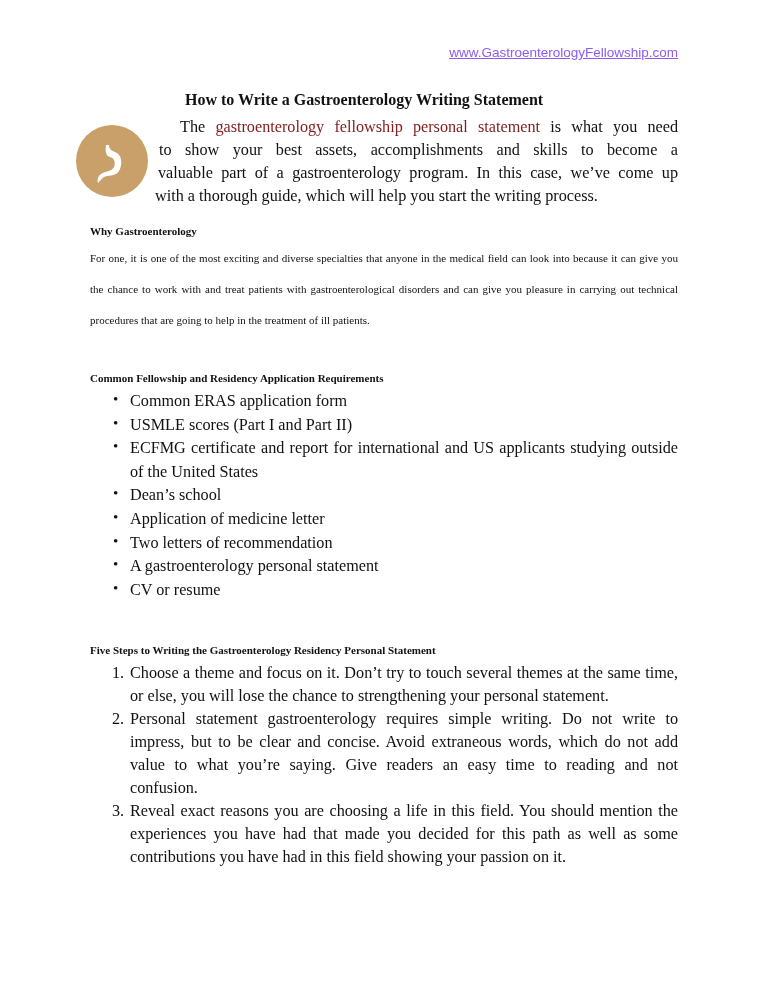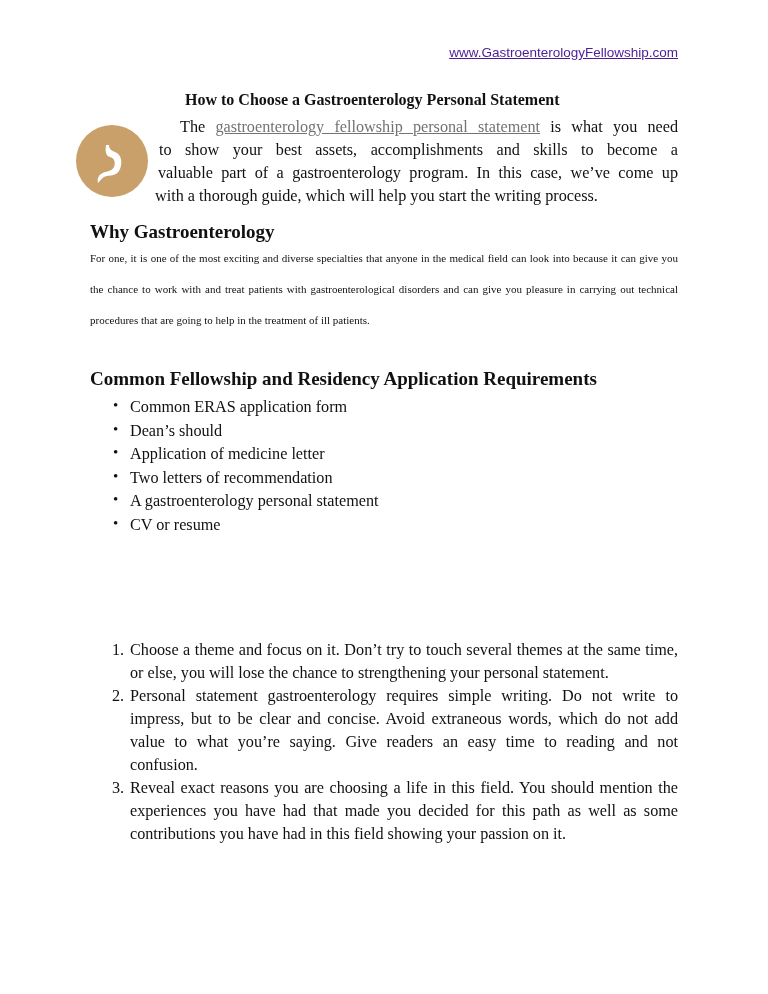--- a/index.html
+++ b/index.html
@@ -1,57 +1,57 @@
 <!DOCTYPE html>
 <html><head>
 <meta charset="utf-8">
 <style>
   html, body { margin: 0; padding: 0; background: #ffffff; }
   body { width: 768px; height: 994px; position: relative; overflow: hidden; color: #111; }
   .page { position: absolute; left: 0; top: 0; width: 768px; height: 994px; }
   .site-url {
     position: absolute; top: 45px; right: 90px;
-    font-family: "Liberation Sans", sans-serif; font-size: 13.5px; color: #4c1d95;
+    font-family: "Liberation Sans", sans-serif; font-size: 13.5px; color: #8b5cf6;
     text-decoration: underline;
   }
   .title {
     position: absolute; top: 91px; left: 185px;
     font-family: "Liberation Serif", serif; font-weight: bold; font-size: 16px;
   }
   .icon-circle {
     position: absolute; left: 76px; top: 125px; width: 72px; height: 72px;
     border-radius: 50%; background: #C9A06A;
   }
   .icon-circle svg { position: absolute; left: 0; top: 0; }
   .intro {
     position: absolute; left: 155px; top: 116px; width: 523px;
     font-family: "Liberation Serif", serif; font-size: 16.2px; line-height: 23px;
     text-align: justify;
   }
   .intro .line { display: block; text-align: justify; text-align-last: justify; white-space: nowrap; }
   .intro .line.last { text-align-last: left; }
-  .intro a { color: #737373; text-decoration: underline; }
+  .intro a { color: #7f1d1d; }
   .section { position: absolute; left: 90px; width: 588px; font-family: "Liberation Serif", serif; }
-  .h { font-weight: bold; font-size: 19px; line-height: 23px; }
+  .h { font-weight: bold; font-size: 11px; line-height: 23px; }
   .para { font-size: 11px; line-height: 31px; text-align: justify; }
-  ul.bullets { list-style: none; margin: 6px 0 0 0; padding: 0 0 0 40px; }
+  ul.bullets { list-style: none; margin: 0 0 0 0; padding: 0 0 0 40px; }
   ul.bullets li { position: relative; font-size: 16.2px; line-height: 23.6px; text-align: justify; }
   ul.bullets li::before { content: "•"; position: absolute; left: -17px; top: -2px; font-size: 15px; }
   ol.steps { list-style: none; margin: 0; padding: 0 0 0 40px; }
   ol.steps li { position: relative; font-size: 16.2px; line-height: 23px; text-align: justify; margin-bottom: 0; }
   ol.steps li .num { position: absolute; left: -18px; top: 0; }
 </style>
 </head>
 <body>
 
 <div class="page">
 
   <a class="site-url">www.GastroenterologyFellowship.com</a>
 
-  <div class="title">How to Choose a Gastroenterology Personal Statement</div>
+  <div class="title">How to Write a Gastroenterology Writing Statement</div>
 
   <div class="icon-circle">
     <svg width="72" height="72" viewBox="0 0 72 72">
       <path d="M33 20 C33 24 36 26 39 27 C46 29 47 40 43 46 C39 52 31 50 28 52 C25 54 24 56 22 58 C21 55 22 51 25 49 C29 46 36 47 38 42 C40 37 38 33 34 32 C30 31 29 27 30 20 Z" fill="#ffffff"></path>
     </svg>
   </div>
 
   <div class="intro">
     <span class="line" style="padding-left:25px;">
       <span>The </span><a>gastroenterology fellowship personal statement</a><span> is what you need</span>
@@ -63,29 +63,32 @@
 
   <div class="section" style="top:220px;">
     <div class="h">Why Gastroenterology</div>
     <div class="para">For one, it is one of the most exciting and diverse specialties that anyone in the medical field can look into because it can give you the chance to work with and treat patients with gastroenterological disorders and can give you pleasure in carrying out technical procedures that are going to help in the treatment of ill patients.</div>
   </div>
 
   <div class="section" style="top:367px;font-family:Liberation Serif, serif;">
     <div class="h">Common Fellowship and Residency Application Requirements</div>
     <ul class="bullets">
       <li>Common ERAS application form</li>
-      <li>Dean’s should</li>
+      <li>USMLE scores (Part I and Part II)</li>
+      <li>ECFMG certificate and report for international and US applicants studying outside of the United States</li>
+      <li>Dean’s school</li>
       <li>Application of medicine letter</li>
       <li>Two letters of recommendation</li>
       <li>A gastroenterology personal statement</li>
       <li>CV or resume</li>
     </ul>
   </div>
 
   <div class="section" style="top:639px;">
+    <div class="h">Five Steps to Writing the Gastroenterology Residency Personal Statement</div>
     <ol class="steps">
       <li>
         <span class="num">1.</span>
         <span>Choose a theme and focus on it. Don’t try to touch several themes at the same time, or else, you will lose the chance to strengthening your personal statement.</span>
       </li>
       <li>
         <span class="num">2.</span>
         <span>Personal statement gastroenterology requires simple writing. Do not write to impress, but to be clear and concise. Avoid extraneous words, which do not add value to what you’re saying. Give readers an easy time to reading and not confusion.</span>
       </li>
       <li>

